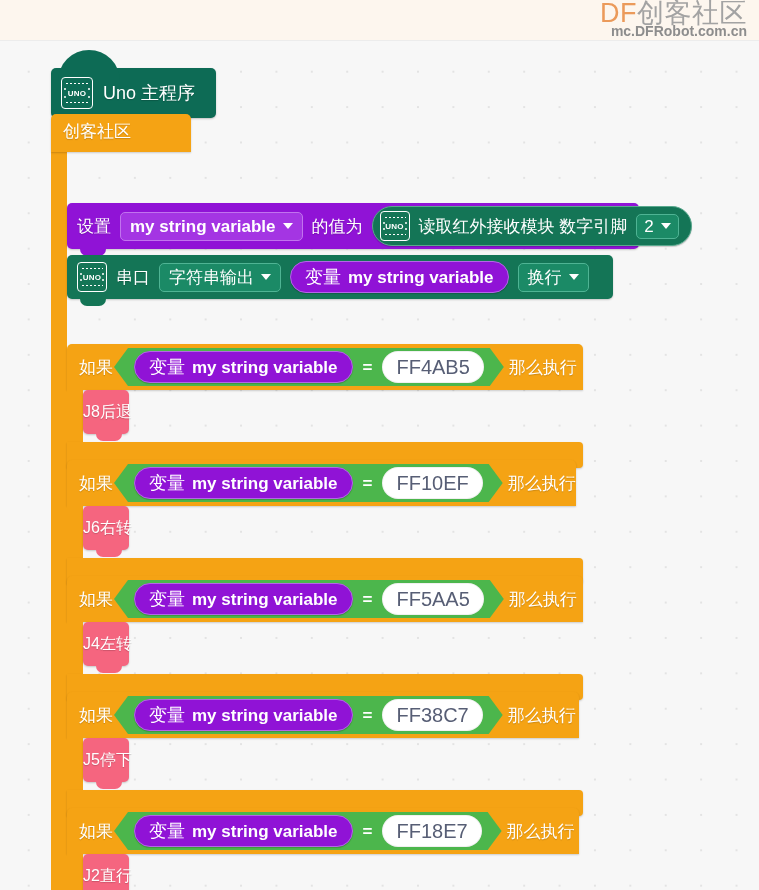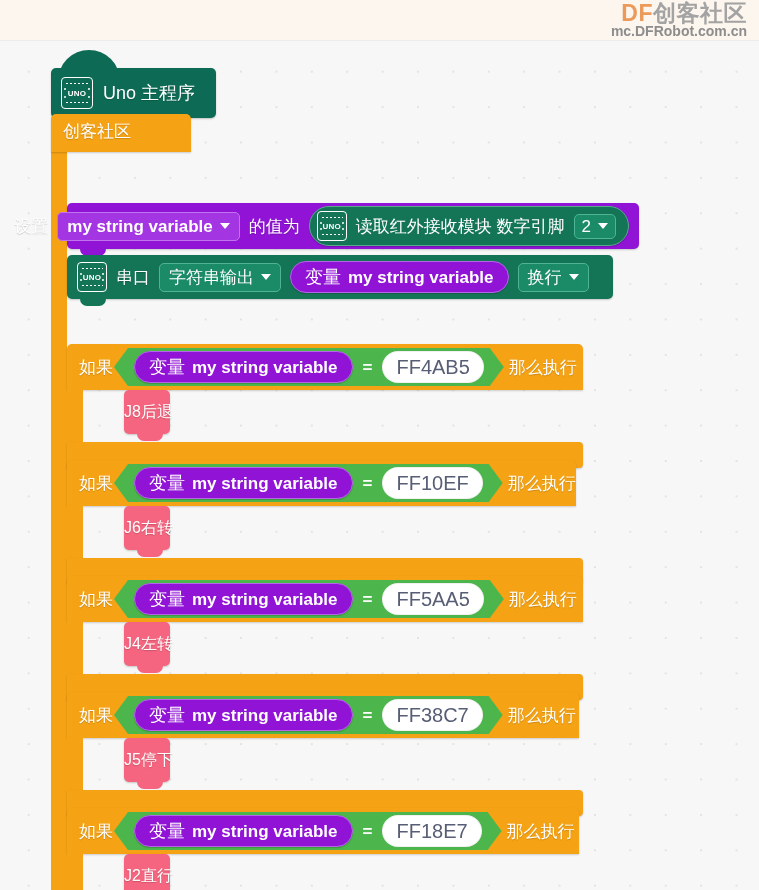--- a/index.html
+++ b/index.html
@@ -22,22 +22,22 @@
     background: #fdf6ee;
     border-bottom: 1px solid #ececec;
     box-sizing: border-box;
   }
   .wm-inner {
     position: absolute;
     right: 12px; top: 2px;
     text-align: right;
   }
   .wm-title {
-    font-size: 23px;
-    font-weight: bold;
+    font-size: 27px;
+    font-weight: normal;
     line-height: 22px;
     letter-spacing: 0.5px;
     white-space: nowrap;
   }
   .wm-df { color: #eb9a5a; }
   .wm-rest { color: #a3a3a3; }
   .wm-url {
     font-size: 14px;
     color: #8d8d8d;
     line-height: 14px;
@@ -170,21 +170,20 @@
     background: inherit;
     border-radius: 0 0 7px 7px;
   }
 
   .set-block {
     left: 67px; top: 162px;
     width: 572px; height: 46px;
     background: #9013d6;
     padding: 0 10px;
     gap: 9px;
-    justify-content: flex-end;
   }
   .serial-block {
     left: 67px; top: 214px;
     width: 546px; height: 44px;
     background: #147556;
     padding: 0 10px;
     gap: 9px;
   }
   .wait-block {
     left: 67px; top: 264px;
@@ -310,21 +309,20 @@
     padding: 0 1px;
   }
 
   
   .motor {
     position: absolute;
     width: 46px; height: 44px;
     background: #f5657f;
     border-radius: 5px;
     box-shadow: 0 1px 2px rgba(0,0,0,0.2);
-    margin-left: 41px;
   }
   .motor .mlabel {
     position: absolute;
     left: 0; right: 0; top: 50%;
     transform: translateY(-50%);
     text-align: center;
     color: #ffffff;
     font-size: 16px;
     line-height: 1;
     white-space: nowrap;

